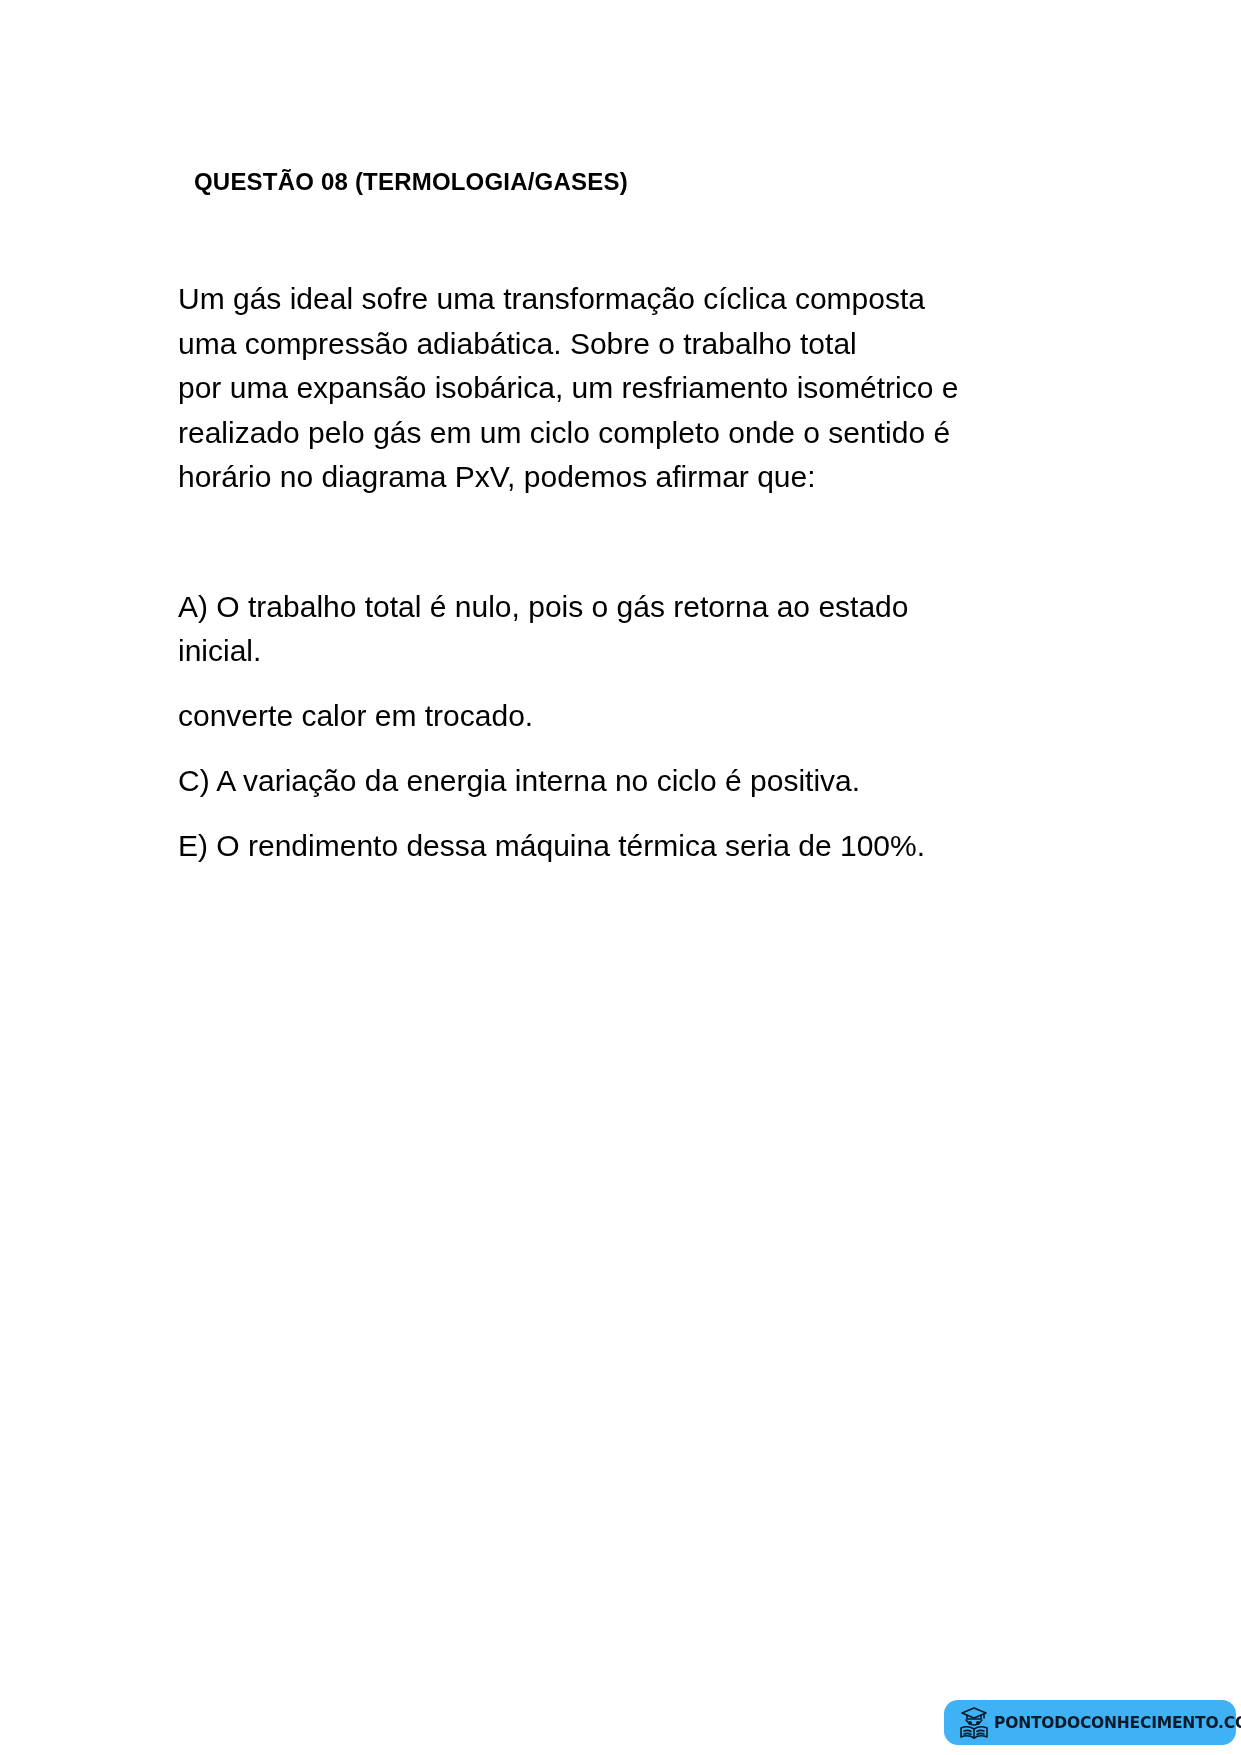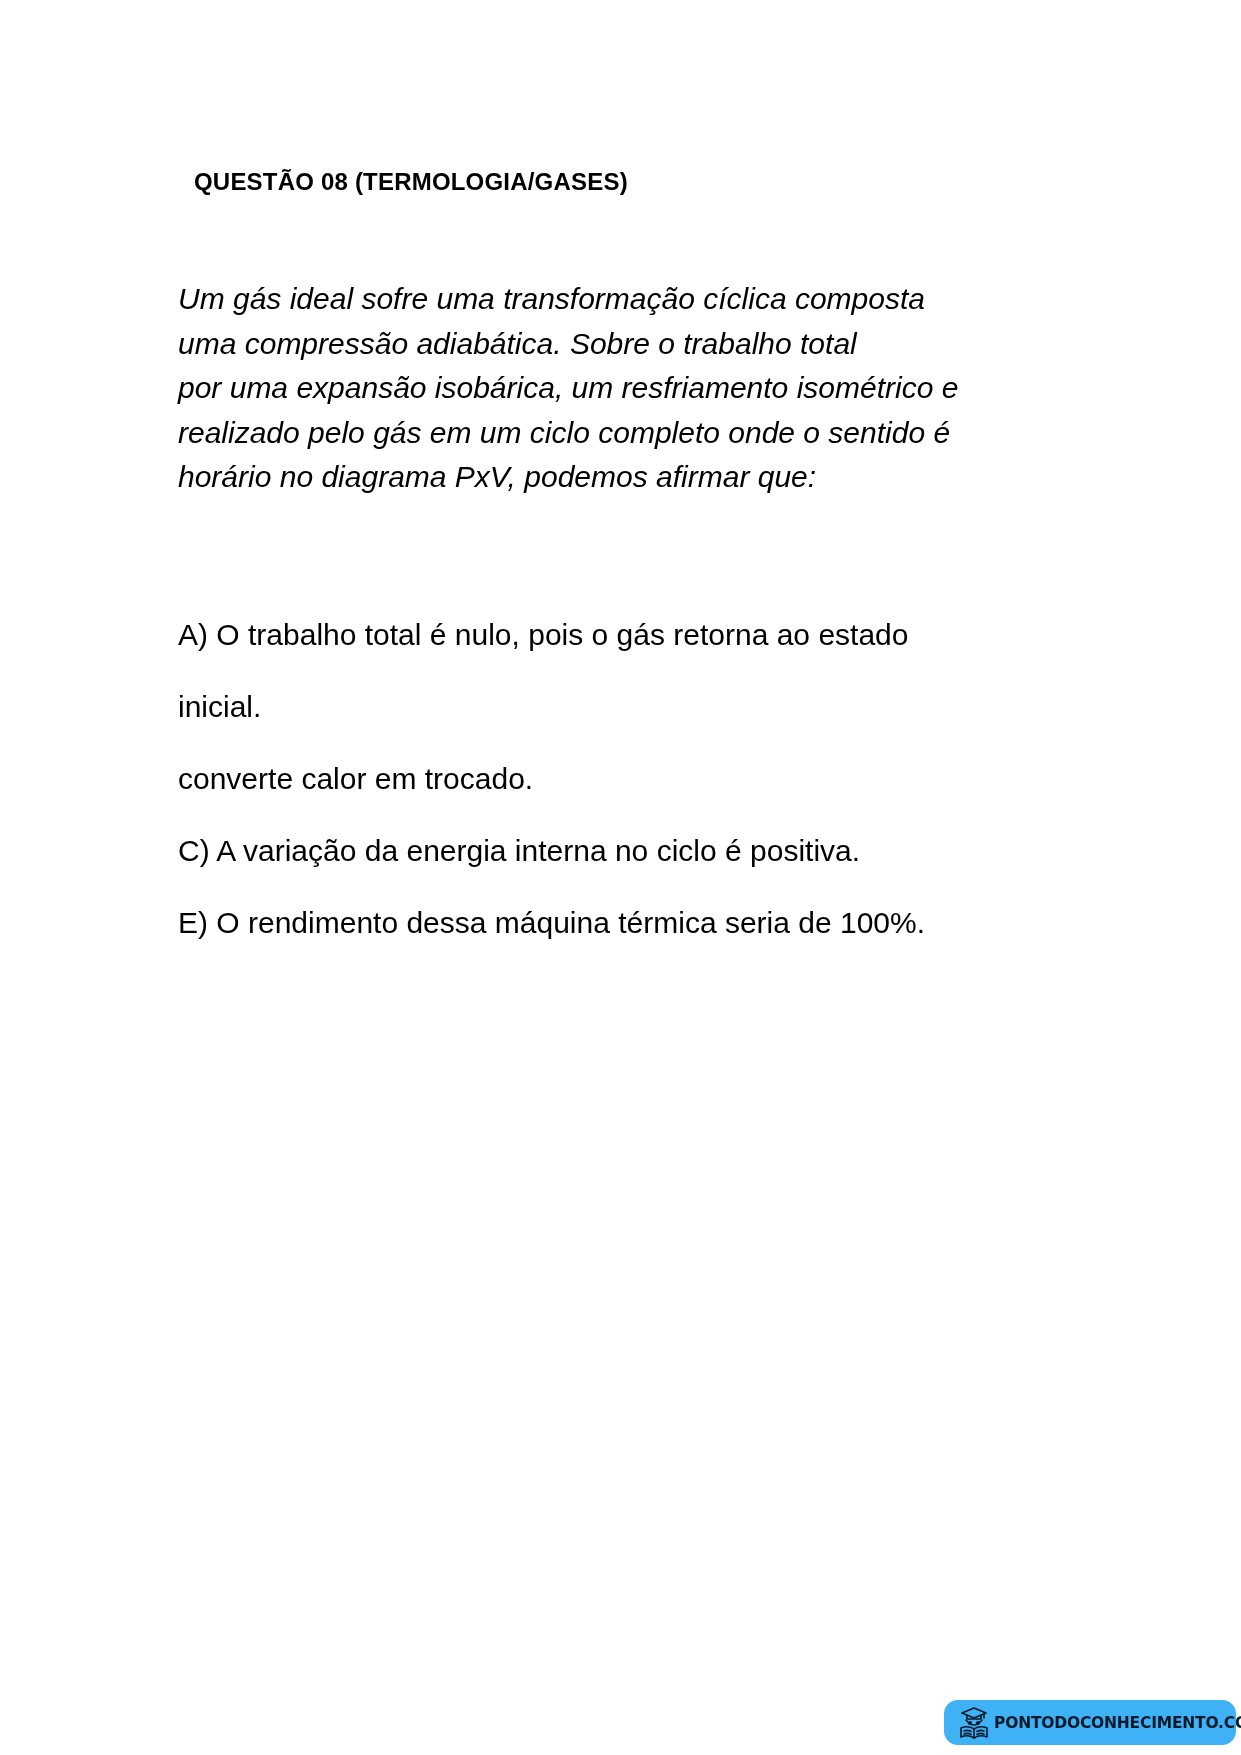--- a/index.html
+++ b/index.html
@@ -33,37 +33,37 @@
     }
     .statement {
       position: absolute;
       left: 178px;
       top: 277px;
       width: 900px;
       font-size: 30px;
       line-height: 44.5px;
       margin: 0;
     }
-    .statement span { display: block; white-space: nowrap; font-style: italic; }
+    .statement span { display: block; white-space: nowrap; }
     .options {
       position: absolute;
       left: 178px;
       top: 585px;
       width: 900px;
       margin: 0;
       padding: 0;
       list-style: none;
     }
     .option {
       font-size: 30px;
       line-height: 44px;
       margin: 0 0 21px 0;
       white-space: nowrap;
     }
-    .option .line { display: block; margin-top: 28px; }
+    .option .line { display: block; }
     .badge {
       position: absolute;
       left: 944px;
       top: 1700px;
       width: 292px;
       height: 45px;
       background: #3fb1f5;
       border-radius: 14px;
       display: flex;
       align-items: center;

